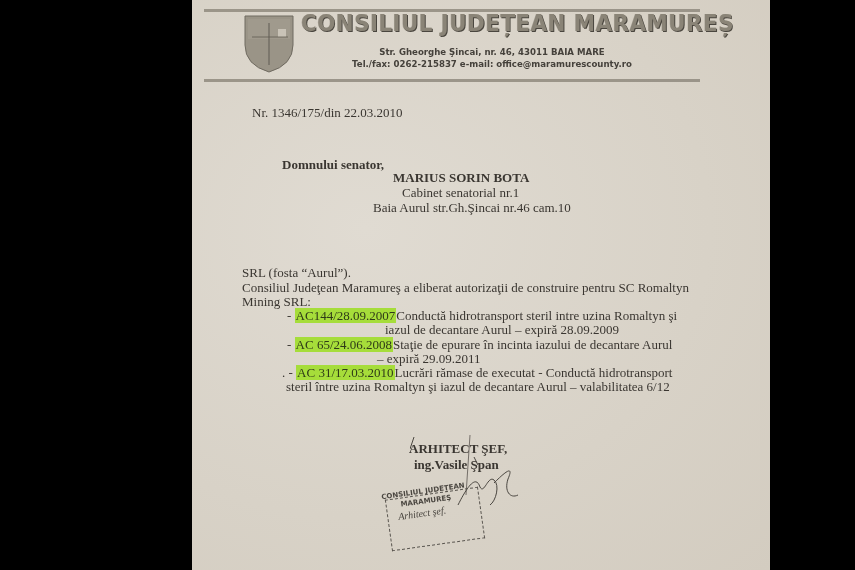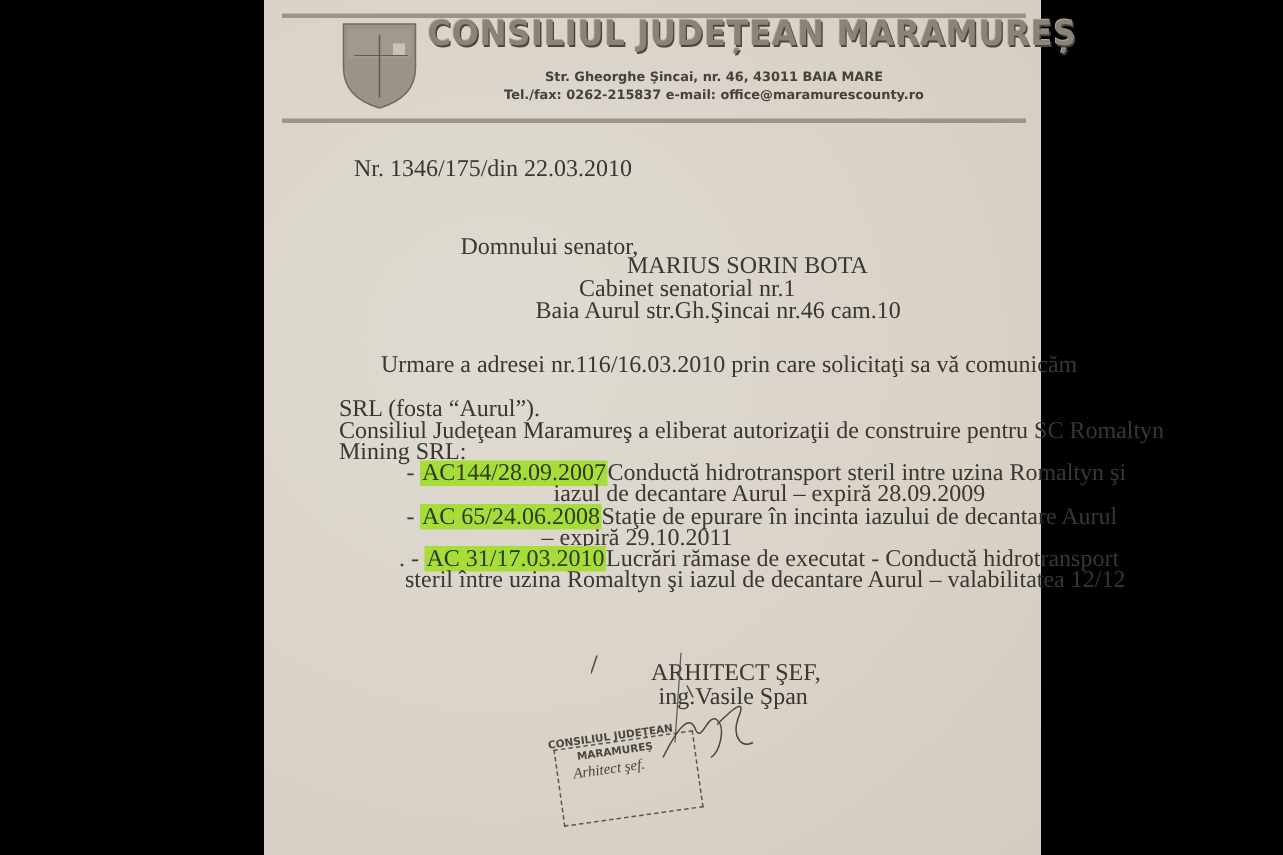--- a/index.html
+++ b/index.html
@@ -1,25 +1,25 @@
 <!DOCTYPE html>
 <html><head>
 <meta charset="utf-8">
 <style>
   html, body { margin:0; padding:0; }
   body { width:855px; height:570px; background:#000; position:relative; overflow:hidden; font-family:"Liberation Serif", serif; }
-  .paper { position:absolute; left:176px; top:0; width:518px; height:570px; background:#dcd6cc;
+  .paper { position:absolute; left:192px; top:0; width:578px; height:570px; background:#dcd6cc;
     background-image: radial-gradient(ellipse at 30% 40%, #e0dbd2 0%, #d8d2c7 60%, #d3ccc0 100%); }
   .rule { position:absolute; left:12px; width:496px; height:3px; background:#8f897e; opacity:.85; }
   .crest { position:absolute; left:52px; top:15px; width:50px; height:58px; }
   .hdr-title { position:absolute; left:109px; top:10px; width:380px; text-align:center; font-family:"DejaVu Sans", sans-serif; font-weight:bold; font-size:23px; letter-spacing:0.5px; color:#8a8477;
     text-shadow: 1px 1px 0 #4a463f, -0.5px -0.5px 0 #b0aa9f; transform: scaleX(0.93); transform-origin:left center; white-space:nowrap; }
   .hdr-line { position:absolute; left:110px; width:380px; text-align:center; font-family:"DejaVu Sans", sans-serif; font-weight:bold; font-size:8.6px; color:#45413b; white-space:nowrap; }
-  .txt { position:absolute; color:#3a3631; font-size:16px; white-space:nowrap; line-height:14px; }
-  .b { font-weight:normal;margin-left:41px; }
+  .txt { position:absolute; color:#3a3631; font-size:13px; white-space:nowrap; line-height:14px; }
+  .b { font-weight:bold; }
   .hl { background:#a6dd3a; color:#2f3a18; padding:0 1px; }
   .stamp { position:absolute; left:196px; top:493px; width:92px; height:50px; border:1.3px dashed #5a5650; transform:rotate(-8deg); }
   .stamp .l1 { position:absolute; left:-4px; top:-8px; font-family:"DejaVu Sans", sans-serif; font-size:7px; font-weight:bold; color:#4a4640; white-space:nowrap; }
   .stamp .l2 { position:absolute; left:14px; top:2px; font-family:"DejaVu Sans", sans-serif; font-size:7px; font-weight:bold; color:#4a4640; white-space:nowrap; }
   .stamp .l3 { position:absolute; left:10px; top:12px; font-family:"Liberation Serif", serif; font-style:italic; font-size:10px; color:#4a4640; white-space:nowrap; }
 </style>
 </head>
 <body>
 
 <div class="paper">
@@ -40,39 +40,38 @@
 
   <div class="rule" style="top:79px;"></div>
 
   <div class="txt" style="left:60px; top:106px;">Nr. 1346/175/din 22.03.2010</div>
 
   <div class="txt b" style="left:90px; top:158px;">Domnului senator,</div>
   <div class="txt b" style="left:201px; top:171px;">MARIUS SORIN BOTA</div>
   <div class="txt" style="left:210px; top:186px;">Cabinet senatorial nr.1</div>
   <div class="txt" style="left:181px; top:201px;">Baia Aurul str.Gh.Şincai nr.46 cam.10</div>
 
-  <div class="txt" style="left:78px; top:237px;">Urmare a  adresei nr.116/16.03.2010 prin care solicitaţi sa vă comunicăm</div>
   <div class="txt" style="left:50px; top:266px;">SRL (fosta “Aurul”).</div>
   <div class="txt" style="left:50px; top:281px;">Consiliul Judeţean Maramureş a eliberat autorizaţii de construire pentru SC Romaltyn</div>
   <div class="txt" style="left:50px; top:295px;">Mining SRL:</div>
 
   <div class="txt" style="left:95px; top:309px;">
     <span>- </span><span class="hl">AC144/28.09.2007</span><span>Conductă hidrotransport steril intre uzina Romaltyn şi</span>
   </div>
   <div class="txt" style="left:193px; top:323px;text-align:right;">iazul de decantare Aurul – expiră 28.09.2009</div>
 
   <div class="txt" style="left:95px; top:338px;">
     <span>- </span><span class="hl">AC  65/24.06.2008</span><span>Staţie de epurare în incinta iazului de decantare Aurul</span>
   </div>
-  <div class="txt" style="left:185px; top:352px;">– expiră 29.10.2011</div>
+  <div class="txt" style="left:185px; top:352px;">– expiră 29.09.2011</div>
 
   <div class="txt" style="left:90px; top:366px;">
     <span>. - </span><span class="hl">AC  31/17.03.2010</span><span>Lucrări rămase de executat - Conductă hidrotransport</span>
   </div>
-  <div class="txt" style="left:94px; top:380px;">steril între uzina Romaltyn şi iazul de decantare Aurul – valabilitatea 12/12</div>
+  <div class="txt" style="left:94px; top:380px;">steril între uzina Romaltyn şi iazul de decantare Aurul – valabilitatea 6/12</div>
 
   <div class="txt b" style="left:217px; top:442px;text-align:center;">ARHITECT ŞEF,</div>
   <div class="txt b" style="left:222px; top:458px;">ing.Vasile Şpan</div>
 
   <svg style="position:absolute; left:218px; top:435px; width:120px; height:80px;" viewBox="0 0 120 80">
     <path d="M0 14 L4 2" stroke="#4a4640" stroke-width="1" fill="none"></path>
     <path d="M60 0 L56 60" stroke="#5a5650" stroke-width="0.8" fill="none"></path>
     <path d="M48 70 C58 50 66 40 70 52 C74 60 78 40 84 45 C90 50 86 66 80 70 M84 48 C96 36 104 30 98 44 C94 56 100 64 108 60" stroke="#4a4640" stroke-width="1" fill="none"></path>
     <path d="M68 30 L64 22" stroke="#4a4640" stroke-width="1" fill="none"></path>
   </svg>

